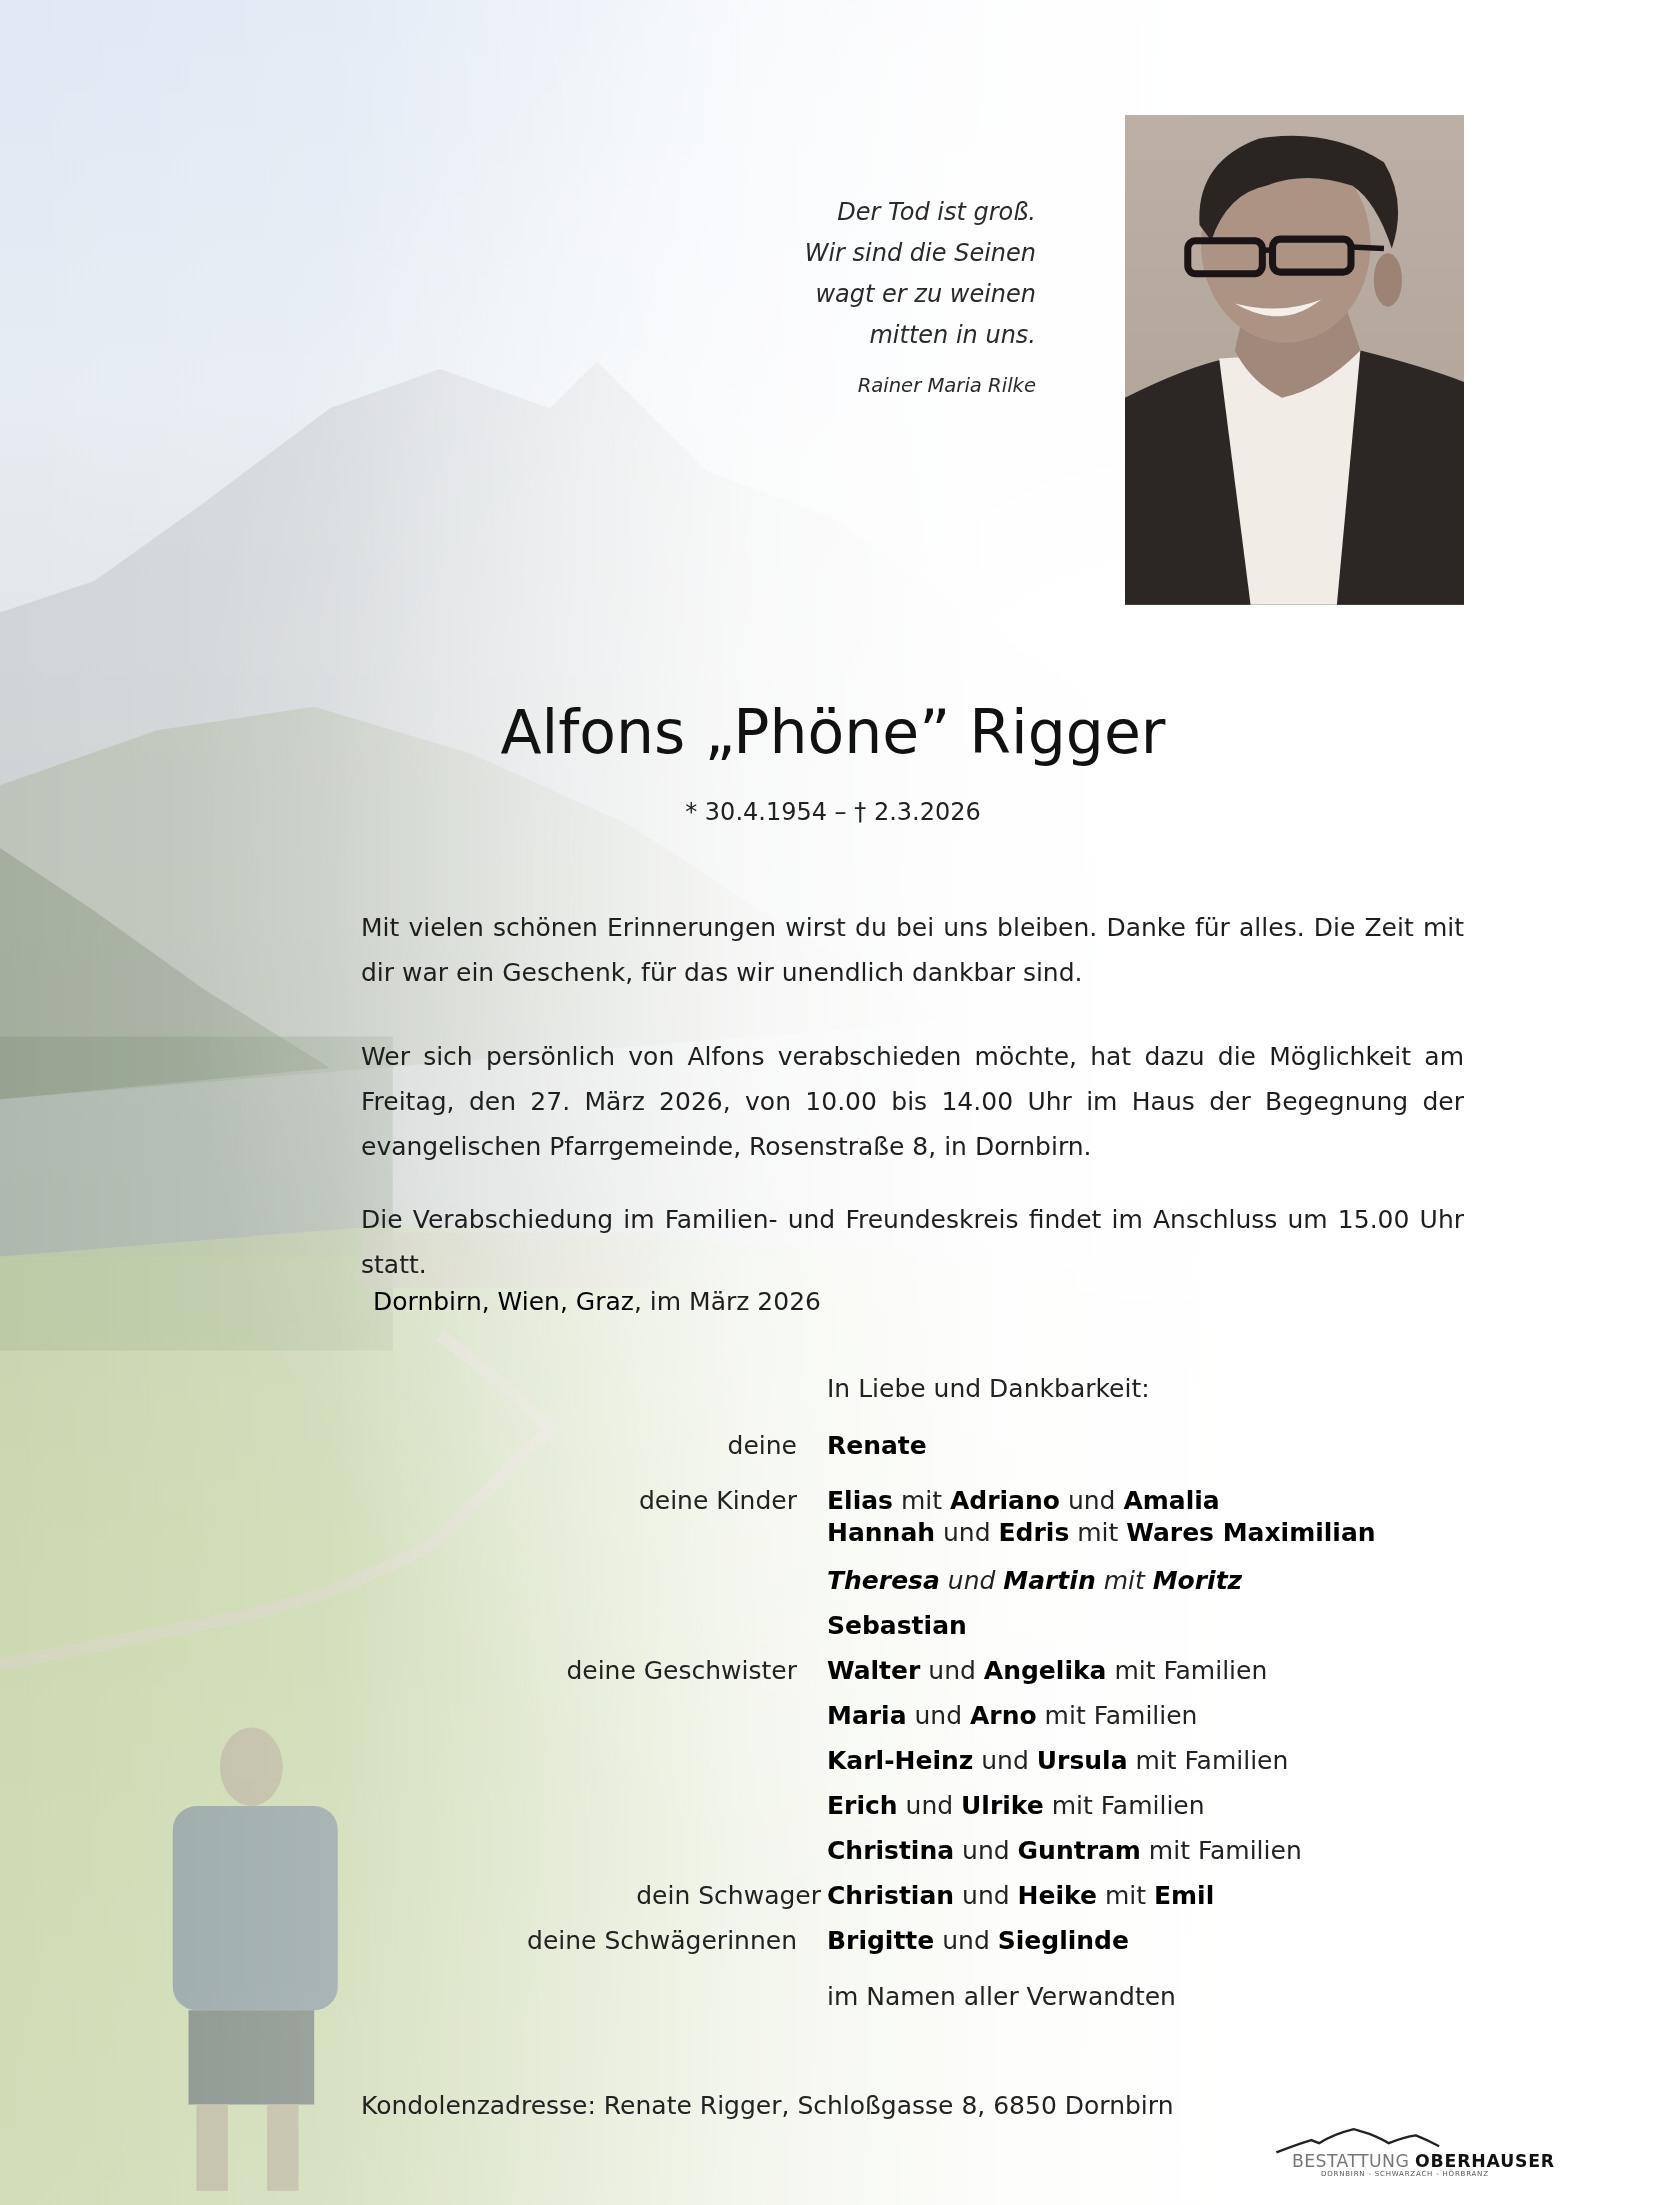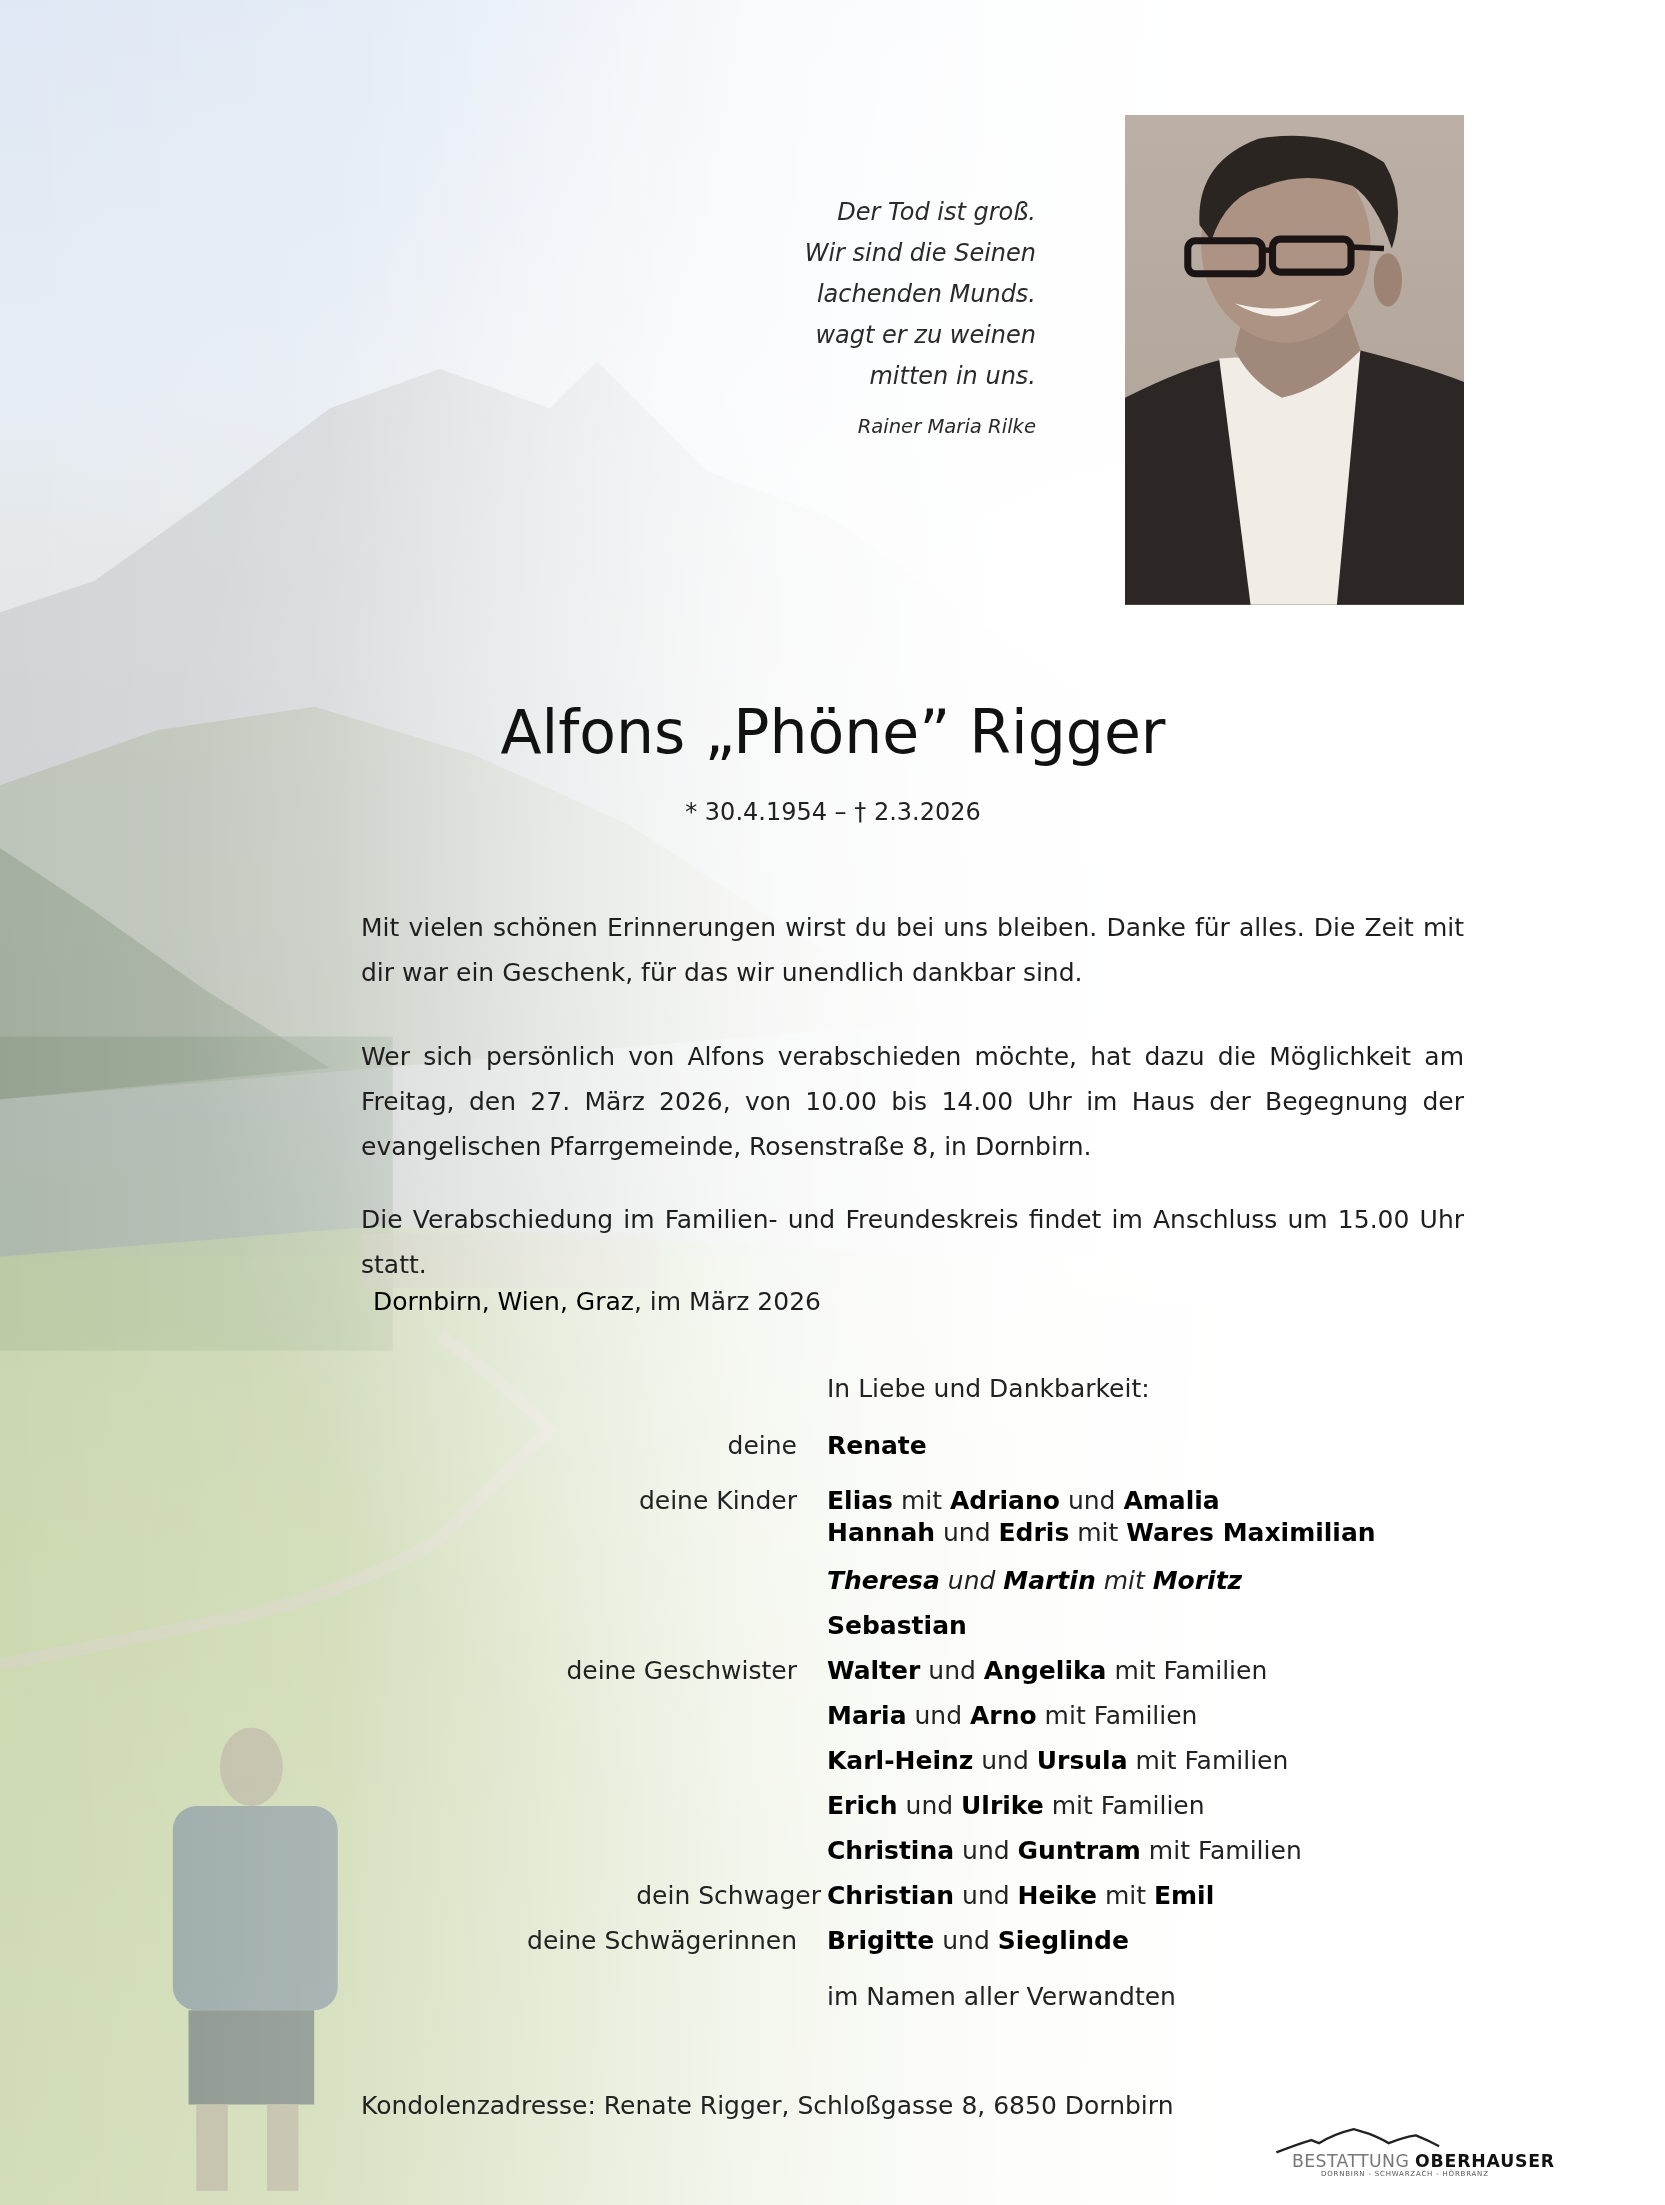--- a/index.html
+++ b/index.html
@@ -94,21 +94,20 @@
     <rect x="250" y="2680" width="40" height="110" fill="#b4a69a"></rect>
     <rect x="340" y="2680" width="40" height="110" fill="#b4a69a"></rect>
   </g>
 </svg>
 <div class="fade"></div>
 <div class="fade2"></div>
 
 <div class="poem">
   <div>Der Tod ist groß.</div>
   <div>Wir sind die Seinen</div>
-  <div>lachenden Munds.</div>
   <div>wagt er zu weinen</div>
   <div>mitten in uns.</div>
   <div class="author">Rainer Maria Rilke</div>
 </div>
 
 <div class="photo" title="Portrait photo of Alfons Rigger, smiling, wearing glasses, dark jacket and white shirt">
   <svg width="339" height="490" viewBox="0 0 432 624">
     <path d="M0 360 Q80 320 130 310 L300 300 Q380 320 432 340 L432 624 L0 624 Z" fill="#2c2624"></path>
     <path d="M120 310 L300 300 L270 624 L160 624 Z" fill="#f1ece6"></path>
     <path d="M140 300 Q150 250 160 240 L280 240 Q290 270 300 300 Q250 350 200 360 Q160 340 140 300 Z" fill="#a0887a"></path>

